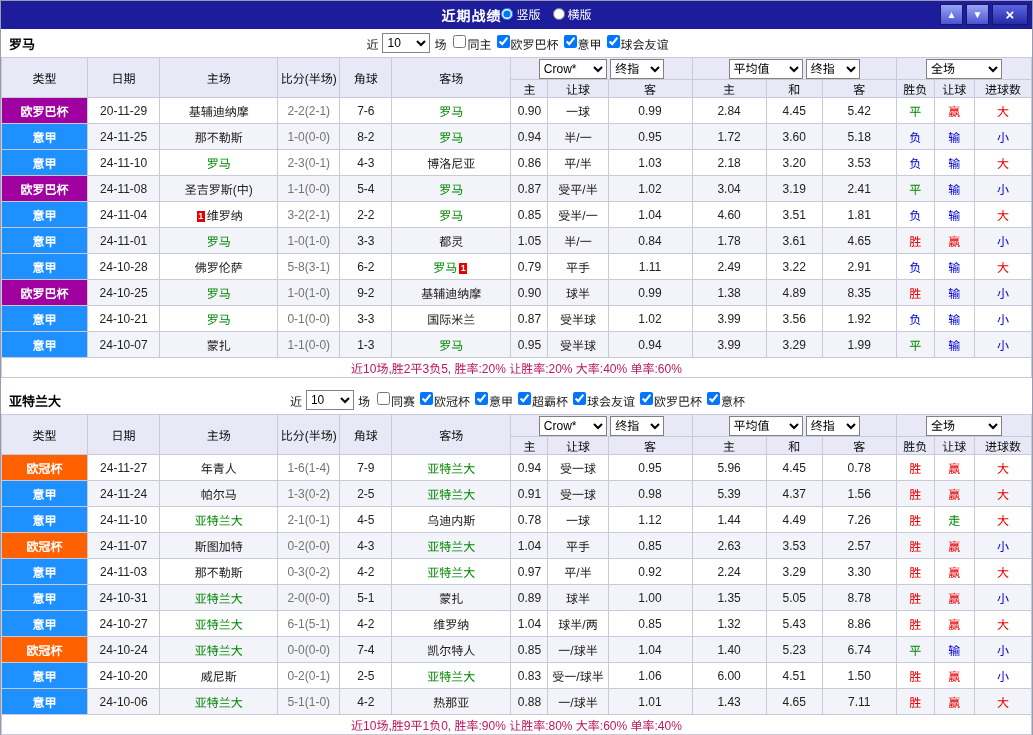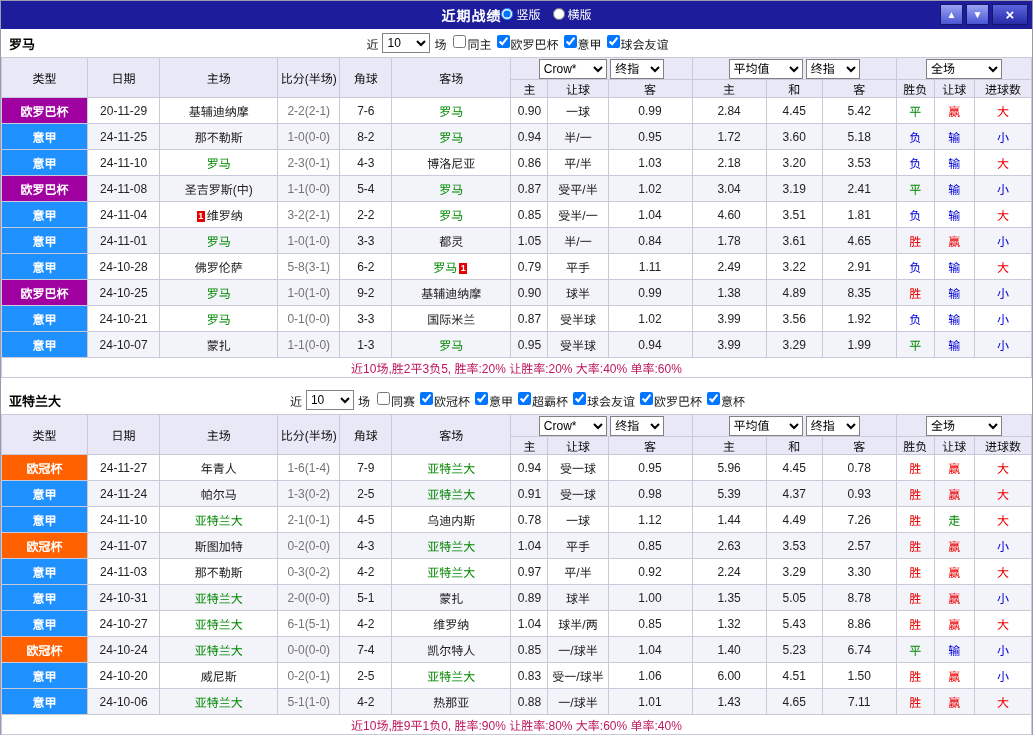--- a/index.html
+++ b/index.html
@@ -451,21 +451,21 @@
             <td>24-11-24</td>
             <td><span>帕尔马</span></td>
             <td class="score">1-3(0-2)</td>
             <td>2-5</td>
             <td><span class="tgreen">亚特兰大</span></td>
             <td>0.91</td>
             <td>受一球</td>
             <td>0.98</td>
             <td>5.39</td>
             <td>4.37</td>
-            <td>0.93</td>
+            <td>1.56</td>
             <td class="res-r">胜</td>
             <td class="res-r">赢</td>
             <td class="res-r">大</td>
           </tr>
           <tr>
             <td class="league sa">意甲</td>
             <td>24-11-10</td>
             <td><span class="tgreen">亚特兰大</span></td>
             <td class="score">2-1(0-1)</td>
             <td>4-5</td>

